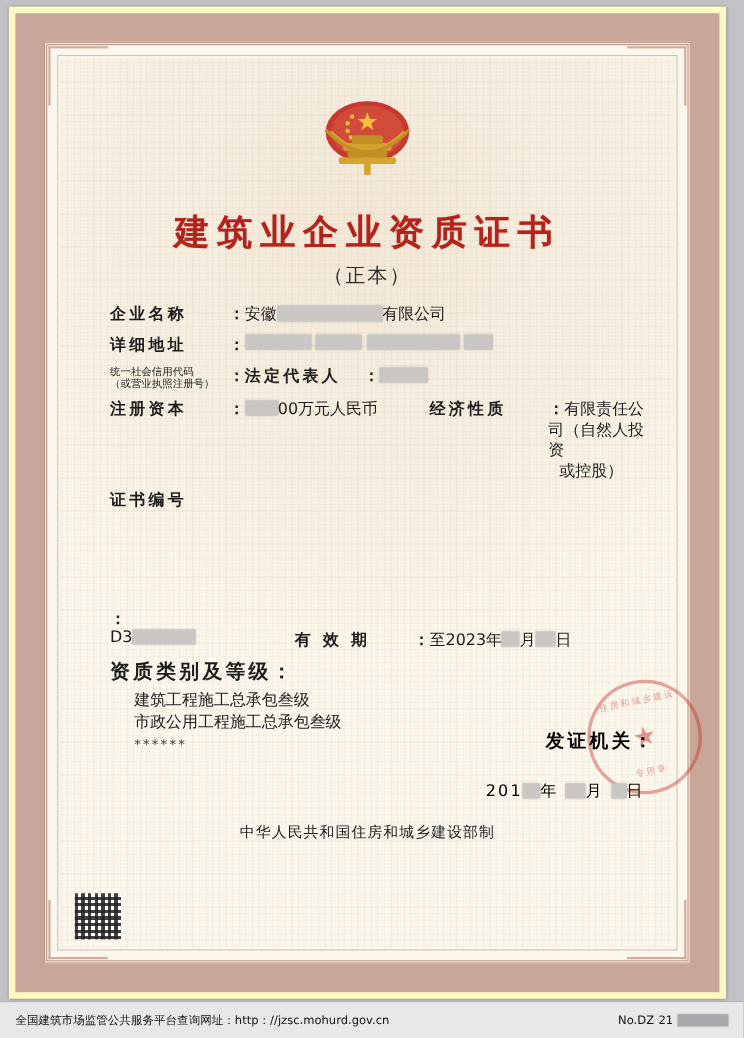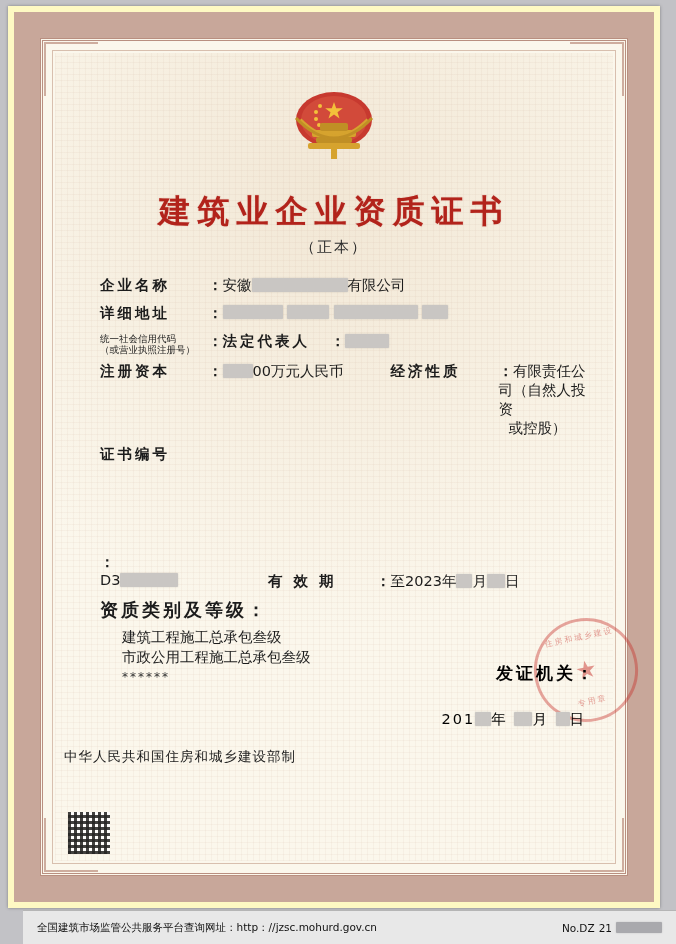--- a/index.html
+++ b/index.html
@@ -96,21 +96,21 @@
     font-weight: bold;
     font-size: 32px;
     letter-spacing: 7px;
     color: #b2231b;
     text-shadow: 0 0 1px rgba(178,35,27,.5);
   }
   .subtitle {
     position: absolute; left: 0; right: 0; top: 176px;
     text-align: center;
     font-family: "DejaVu Serif", serif;
-    font-size: 15px;
+    font-size: 18px;
     color: #2c2c2c;
     letter-spacing: 2px;
   }
 
   
   .fields {
     position: absolute;
     left: 36px; right: 10px; top: 214px;
     font-family: "DejaVu Sans", sans-serif;
     color: #1c1c1c;
@@ -177,21 +177,21 @@
     position: absolute;
     left: 0; right: 18px; top: 648px;
     text-align: right;
     font-family: "DejaVu Sans", sans-serif;
     font-size: 14.5px;
     letter-spacing: 2px;
   }
   .footer-line {
     position: absolute;
     left: 0; right: 0; top: 686px;
-    text-align: left;
+    text-align: center;
     font-family: "DejaVu Sans", sans-serif;
     font-size: 13.5px;
     letter-spacing: 1px;
     color: #1c1c1c;
   }
   
   .seal {
     position: absolute;
     left: 470px; top: 556px;
     width: 104px; height: 104px;
@@ -234,21 +234,20 @@
     height: 34px;
     background: #e8e8e8;
     border-top: 1px solid #b5b5b5;
     display: flex;
     align-items: center;
     justify-content: space-between;
     padding: 0 14px;
     font-family: "DejaVu Sans", sans-serif;
     font-size: 10.5px;
     color: #111;
-    margin-left: 23px;
   }
   .bottom-strip .right { display: flex; align-items: center; gap: 4px; }
   .bottom-strip .redact { height: 11px; background: #a9a9ad; }
 </style>
 </head>
 <body>
 
 <div class="page">
 
   <div class="cert">

